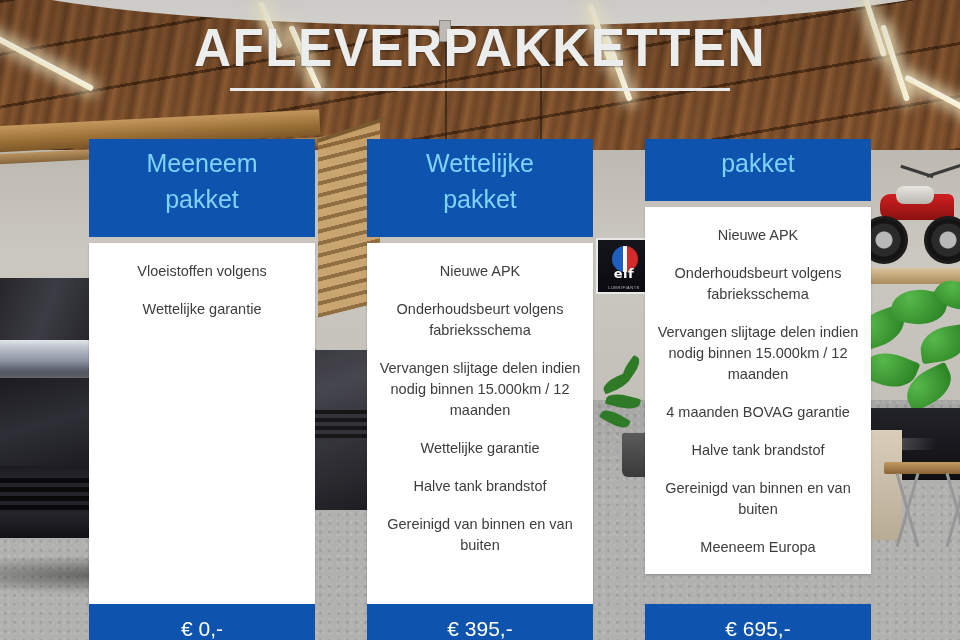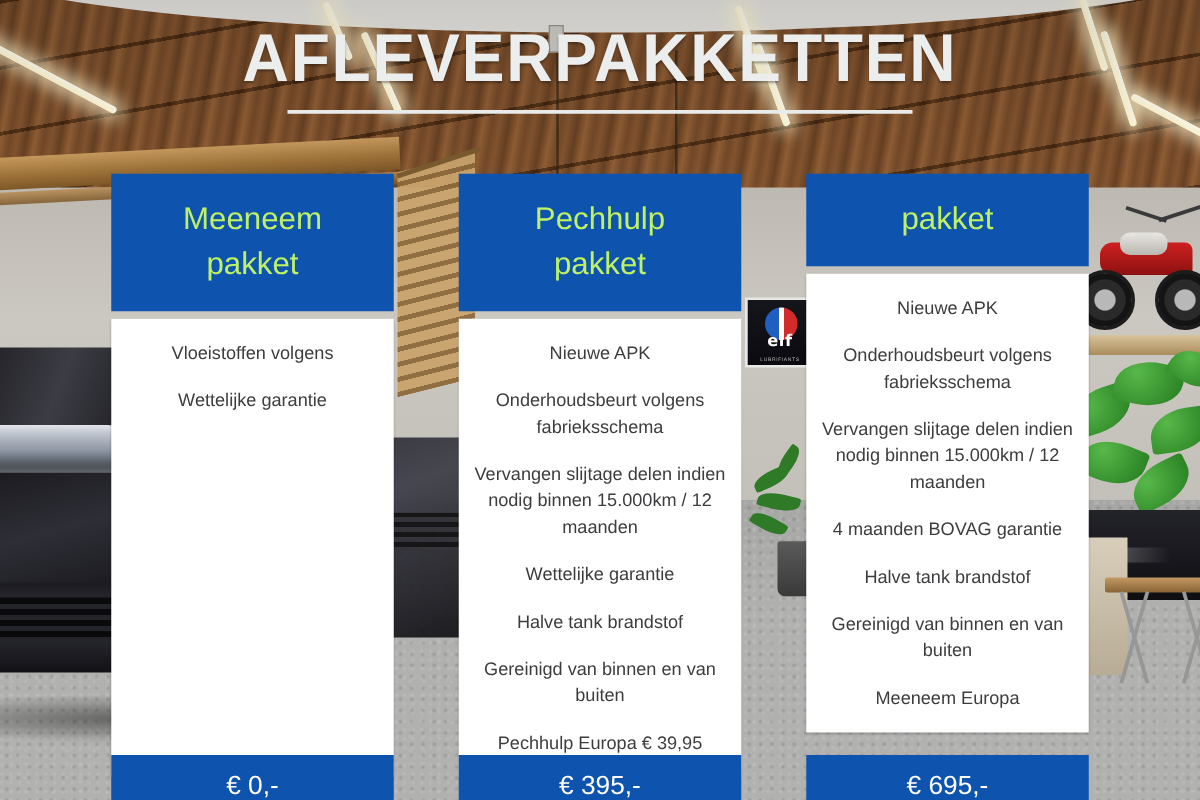--- a/index.html
+++ b/index.html
@@ -298,23 +298,23 @@
     position: absolute; left: 0; top: 139px; width: 960px; height: 501px;
     z-index: 5;
   }
   .card { position: absolute; top: 0; }
   .card.c1 { left: 89px;  width: 226px; }
   .card.c2 { left: 367px; width: 226px; }
   .card.c3 { left: 645px; width: 226px; }
 
   .card-header {
     background: #0e53ae;
-    color: #bef264;
+    color: #7dd3fc;
     text-align: center;
-    padding: 18px 10px 20px;
+    padding: 6px 10px 20px;
     font-size: 25px;
     line-height: 36px;
     font-weight: 400;
   }
   .card-body {
     background: #ffffff;
     margin-top: 6px;
     padding: 18px 12px 16px;
     min-height: 367px;
     text-align: center;
@@ -440,31 +440,30 @@
       </div>
       <div class="card-body">
         <div class="feature">Vloeistoffen volgens</div>
         <div class="feature">Wettelijke garantie</div>
       </div>
       <div class="card-footer">€ 0,-</div>
     </div>
 
     <div class="card c2">
       <div class="card-header">
-        <div>Pechhulp</div>
+        <div>Wettelijke</div>
         <div>pakket</div>
       </div>
       <div class="card-body">
         <div class="feature">Nieuwe APK</div>
         <div class="feature">Onderhoudsbeurt volgens fabrieksschema</div>
         <div class="feature">Vervangen slijtage delen indien nodig binnen 15.000km / 12 maanden</div>
         <div class="feature">Wettelijke garantie</div>
         <div class="feature">Halve tank brandstof</div>
         <div class="feature">Gereinigd van binnen en van buiten</div>
-        <div class="feature">Pechhulp Europa € 39,95</div>
       </div>
       <div class="card-footer">€ 395,-</div>
     </div>
 
     <div class="card c3">
       <div class="card-header">
         <div>pakket</div>
       </div>
       <div class="card-body">
         <div class="feature">Nieuwe APK</div>

